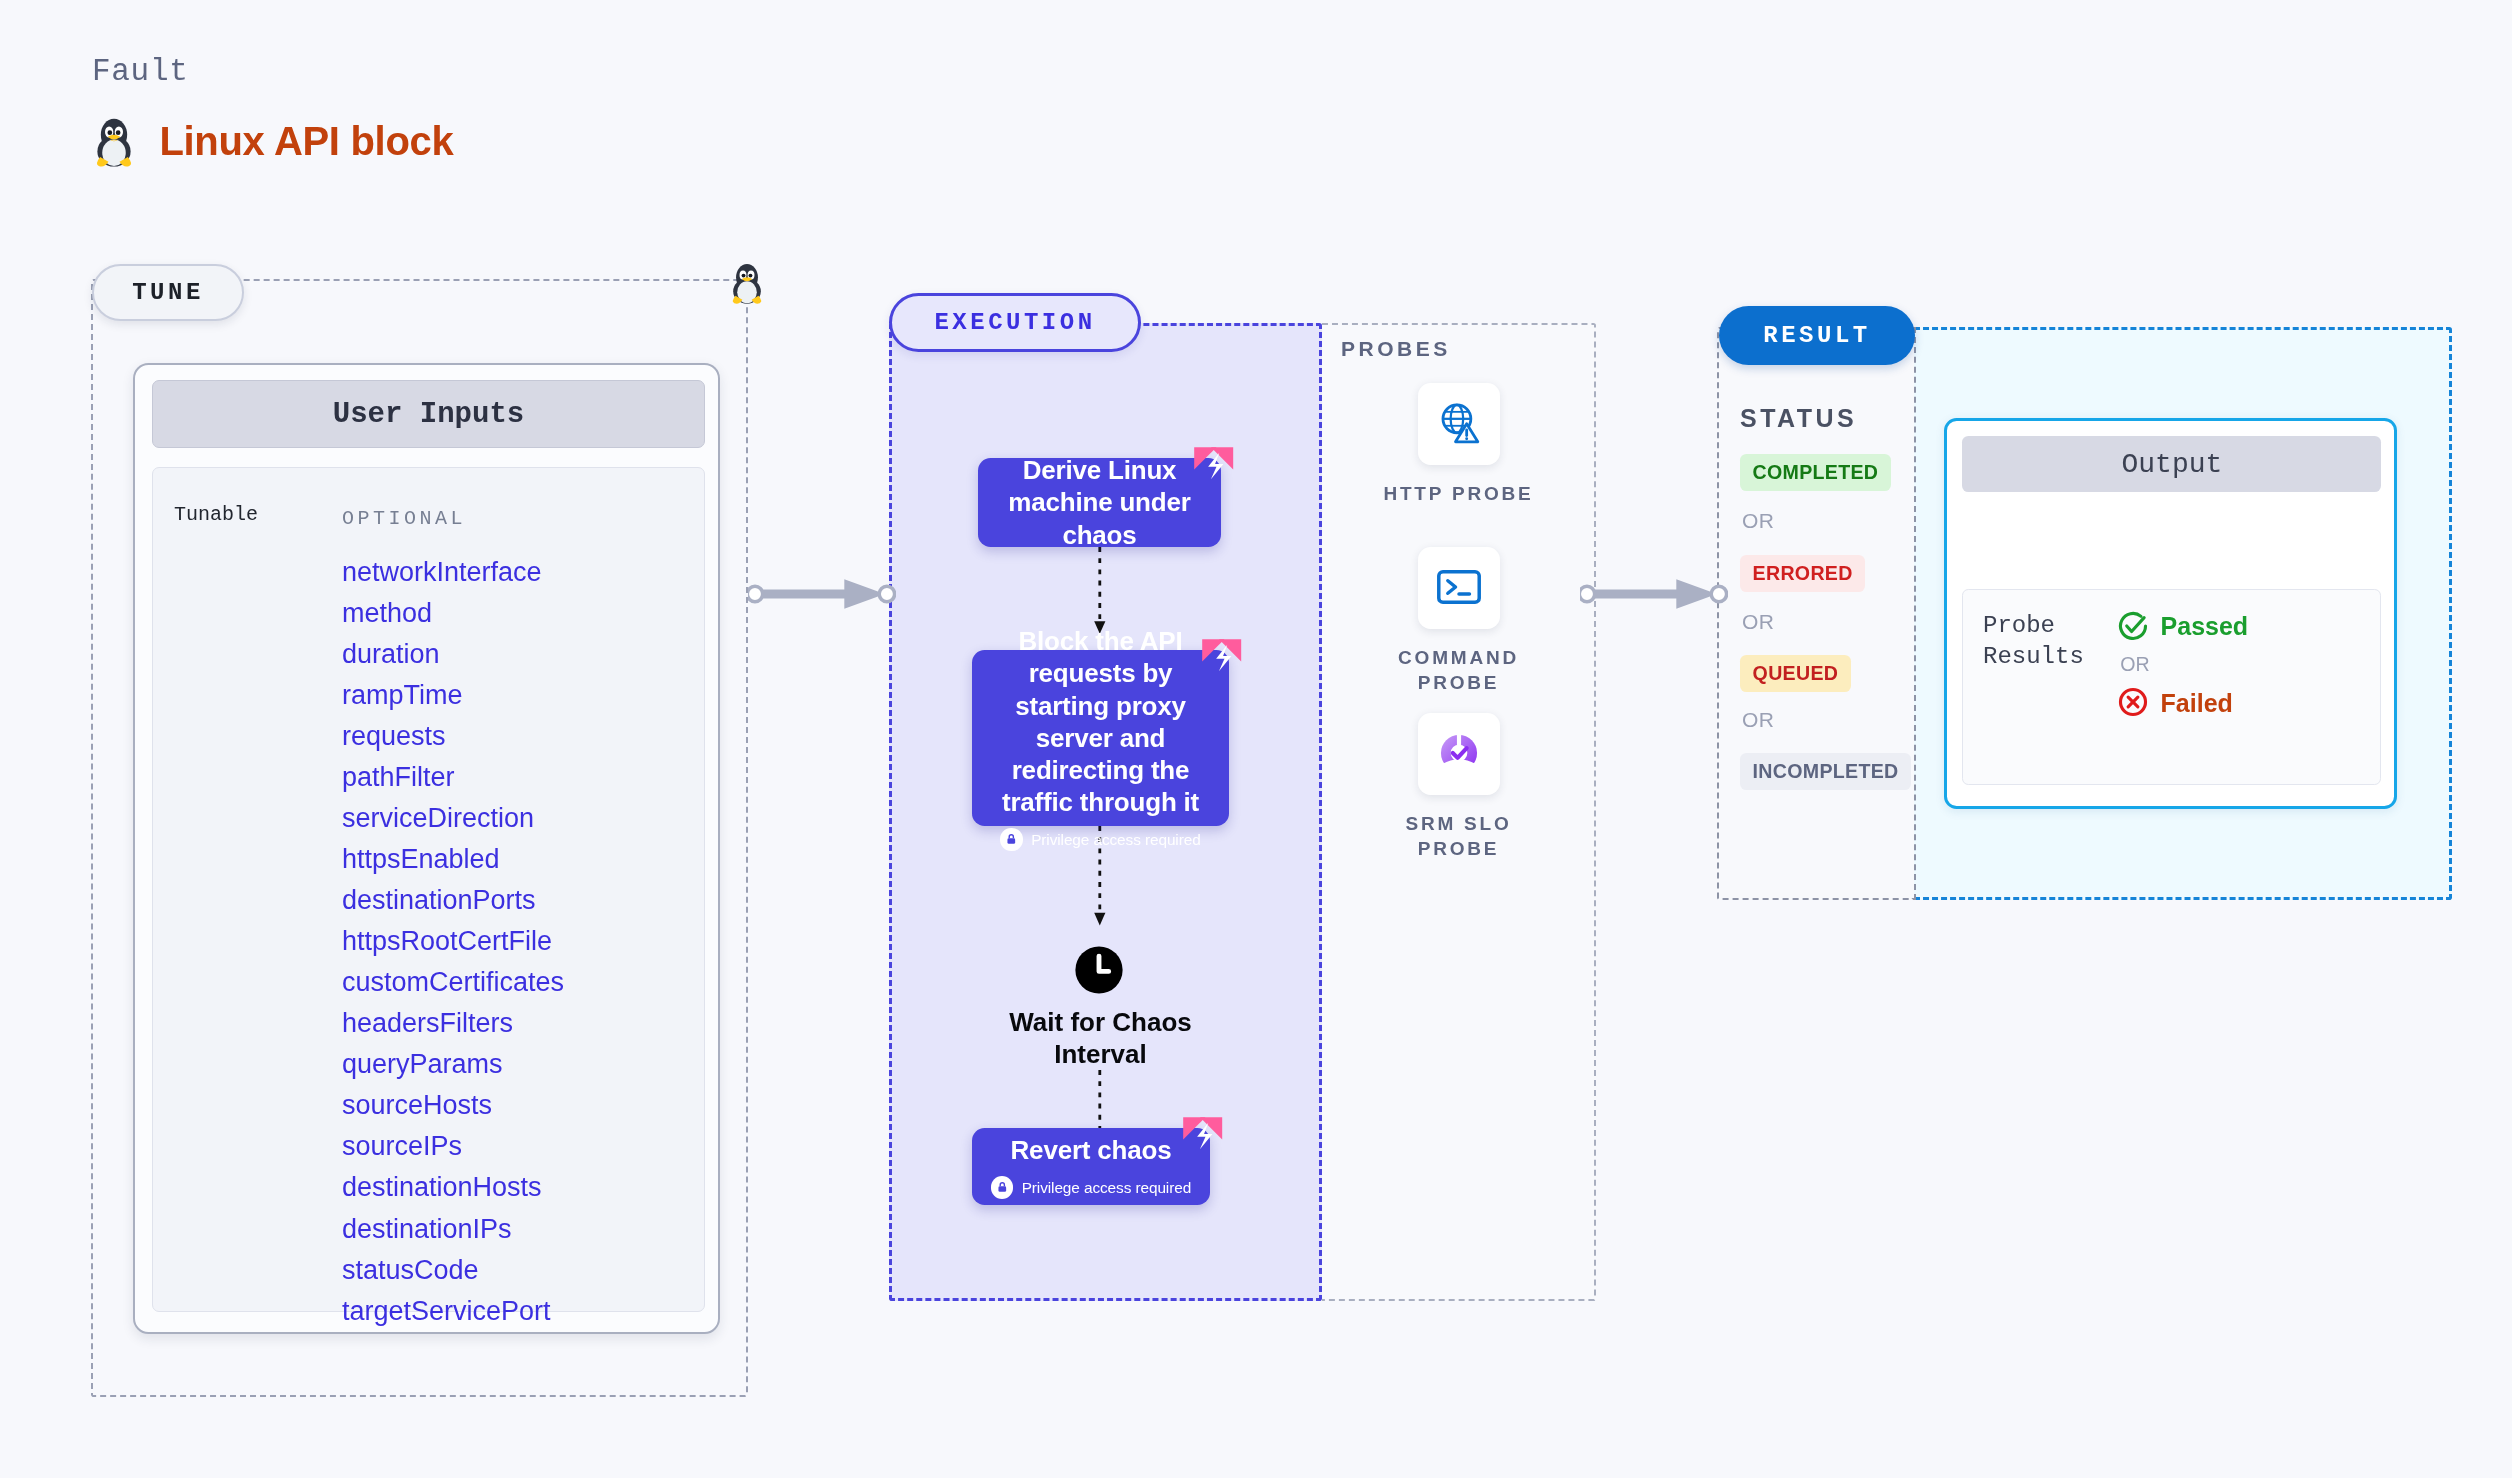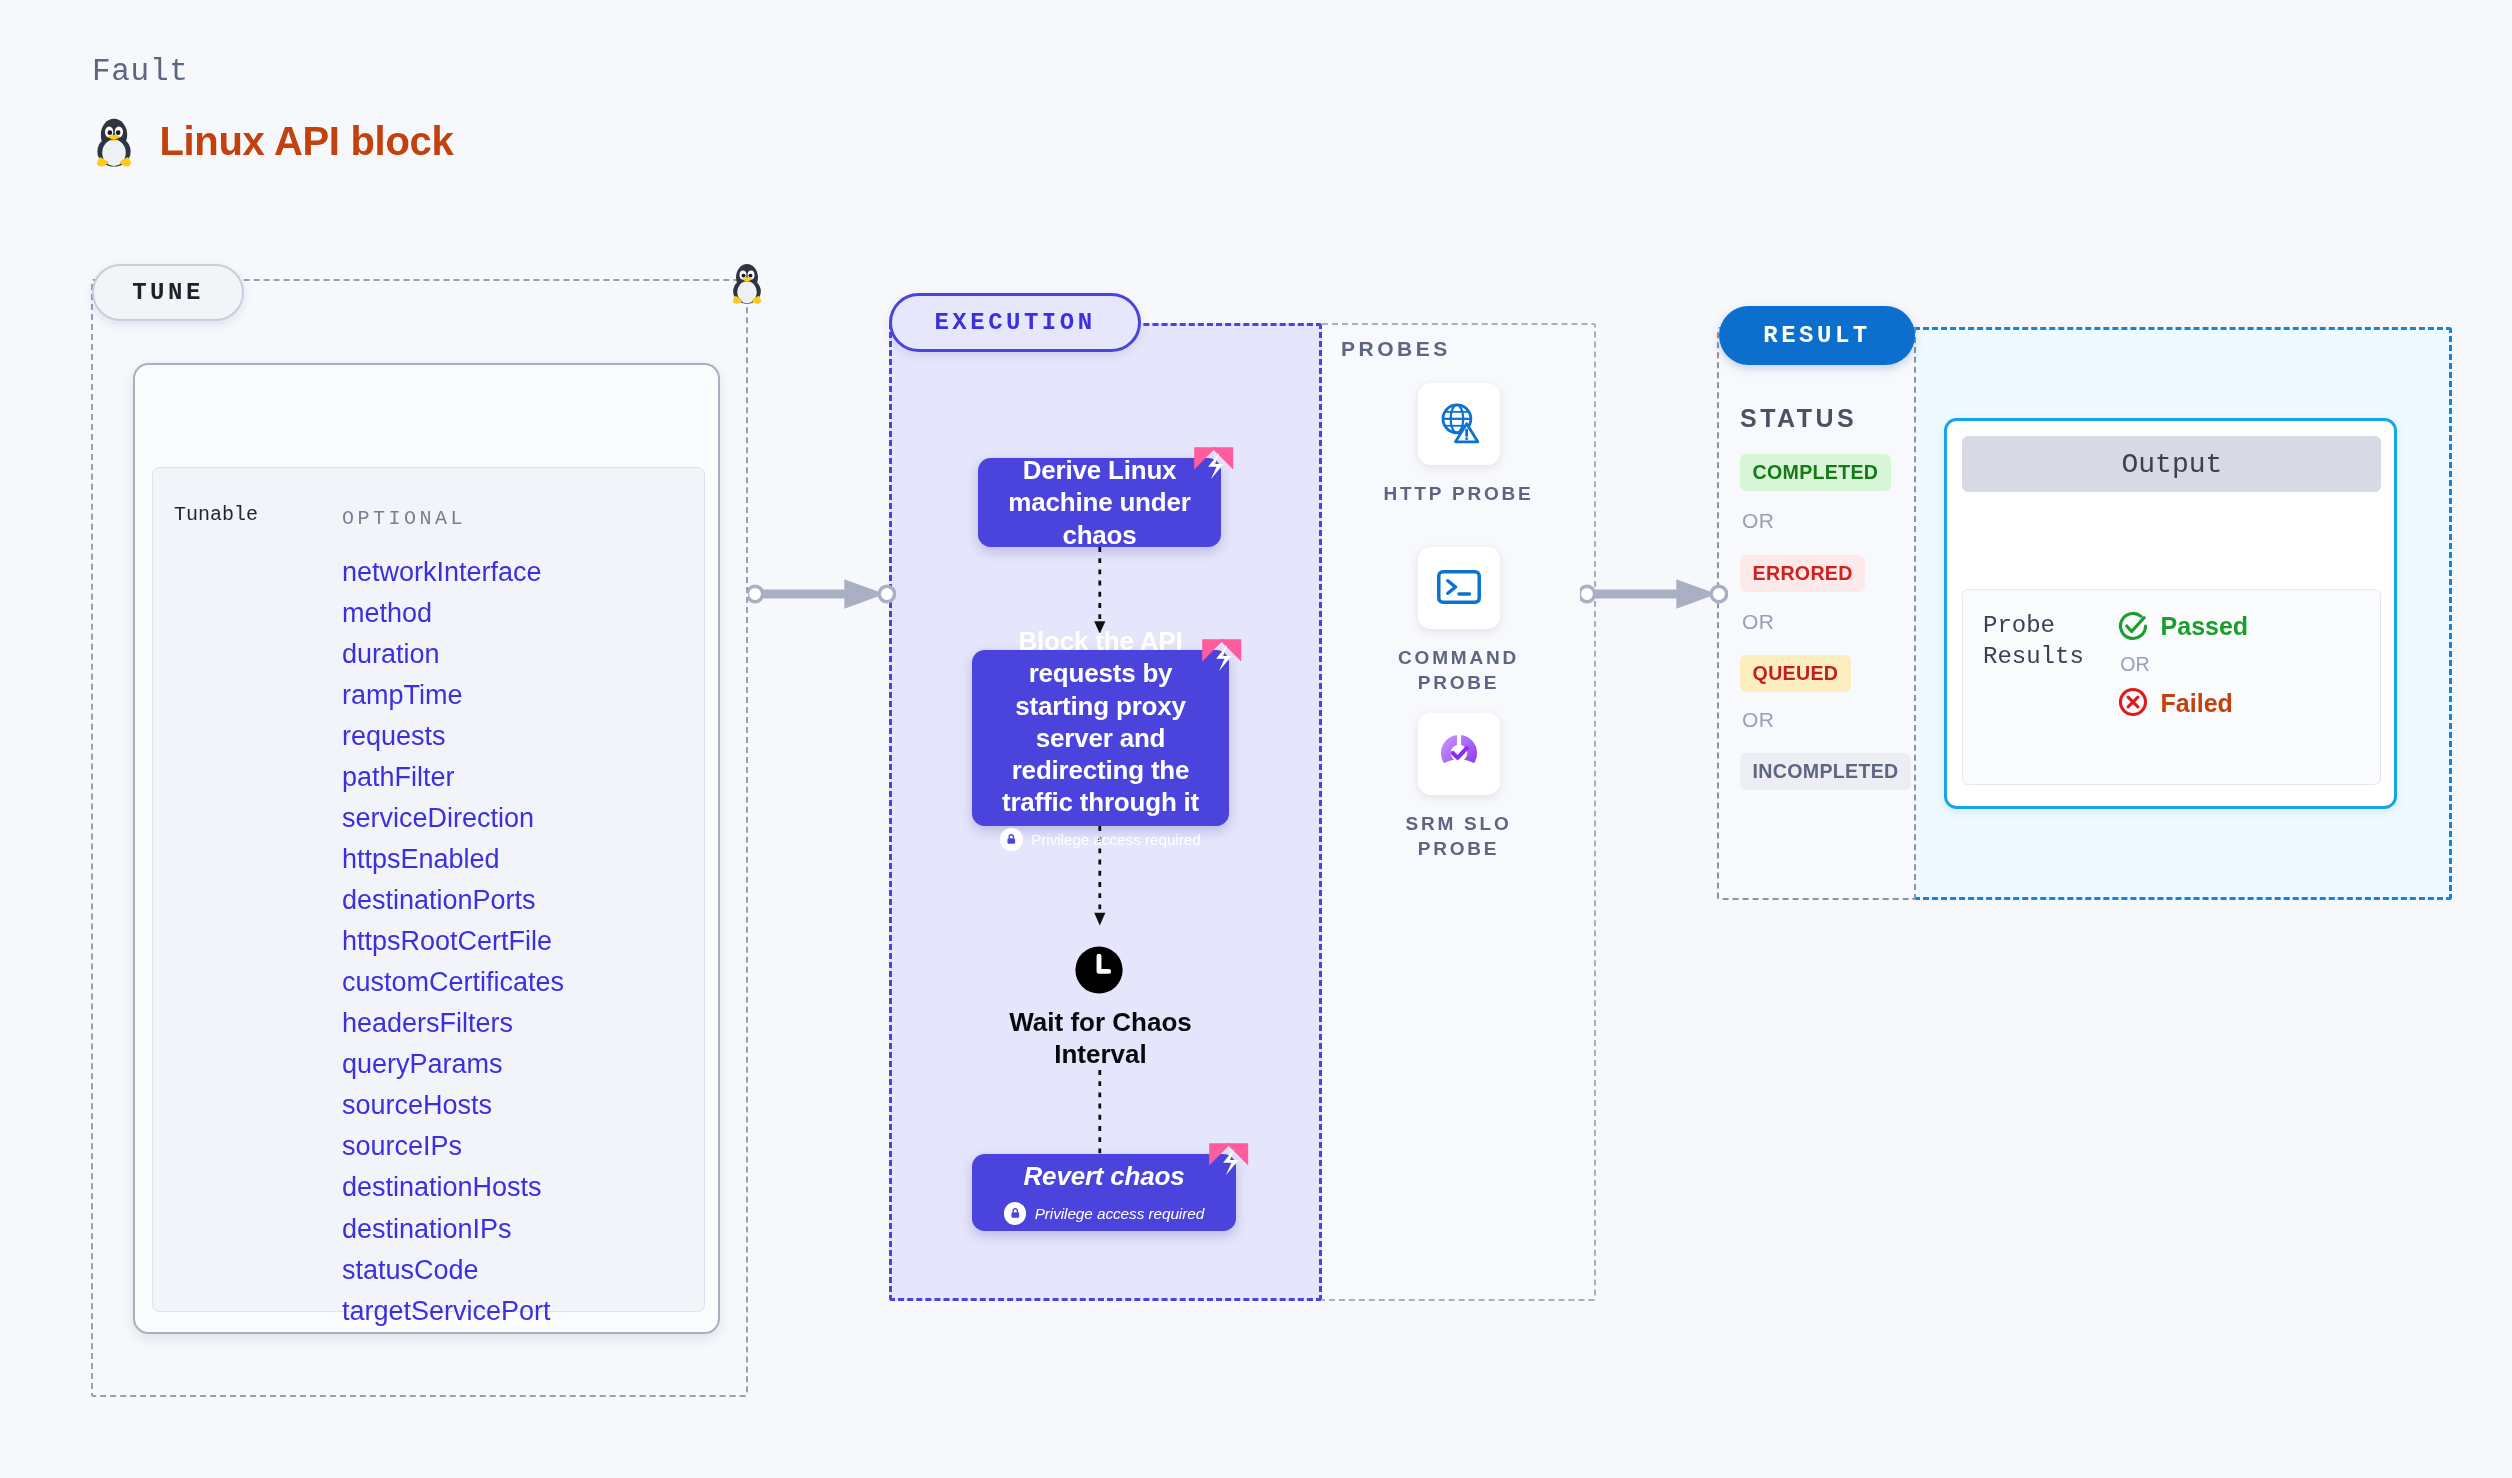--- a/index.html
+++ b/index.html
@@ -205,20 +205,21 @@
     <ellipse cx="40" cy="26" rx="6" ry="8" fill="#fff"></ellipse>
     <circle cx="27" cy="27" r="3.4" fill="#15181f"></circle>
     <circle cx="39" cy="27" r="3.4" fill="#15181f"></circle>
     <path d="M24 33 q9 -6 18 0 q-9 8 -18 0z" fill="#ffc91c"></path>
     <path d="M13 62 q-8 10 -2 13 q8 3 14 -6z" fill="#ffc91c"></path>
     <path d="M53 62 q8 10 2 13 q-8 3 -14 -6z" fill="#ffc91c"></path>
   </svg>
 </div>
 
 <div id="user-inputs-card">
+  <div id="user-inputs-header">User Inputs</div>
   <div id="tunable-box">
     <div id="tunable-label">Tunable</div>
     <div id="optional-label">OPTIONAL</div>
     <div id="tunable-list">
         <div class="tunable-item">networkInterface</div>
         <div class="tunable-item">method</div>
         <div class="tunable-item">duration</div>
         <div class="tunable-item">rampTime</div>
         <div class="tunable-item">requests</div>
         <div class="tunable-item">pathFilter</div>
@@ -306,21 +307,21 @@
 </div>
 <div id="wait-label" style="left:978px;top:1006px;width:245px;">Wait for Chaos Interval</div>
 
 <div class="dot-arrow" style="left:1090px;top:1070px;">
   <svg width="19.6" height="133" viewBox="0 0 28 190">
     <line x1="14" y1="0" x2="14" y2="166" stroke="#111" stroke-width="4" stroke-dasharray="7 9"></line>
     <polygon points="6,164 22,164 14,182" fill="#111"></polygon>
   </svg>
 </div>
 
-<div class="flow-node" style="left:972px;top:1154px;width:264px;height:77px;font-style:italic;">
+<div class="flow-node" style="left:972px;top:1128px;width:238px;height:77px;">
   <span class="chaos-mark">
     <svg width="46" height="46" viewBox="0 0 66 66">
       <path d="M30 6 L62 6 L62 38 Z" fill="#ff5c9d"></path>
       <path d="M6 6 L38 6 L6 38 Z" fill="#ff5c9d"></path>
       <path d="M42 14 L26 34 L38 34 L30 52 L48 30 L36 30 Z" fill="#fff"></path>
     </svg>
   </span>
   <span class="node-text">Revert chaos</span>
   <span class="priv-row">
     <span class="lock-badge">

